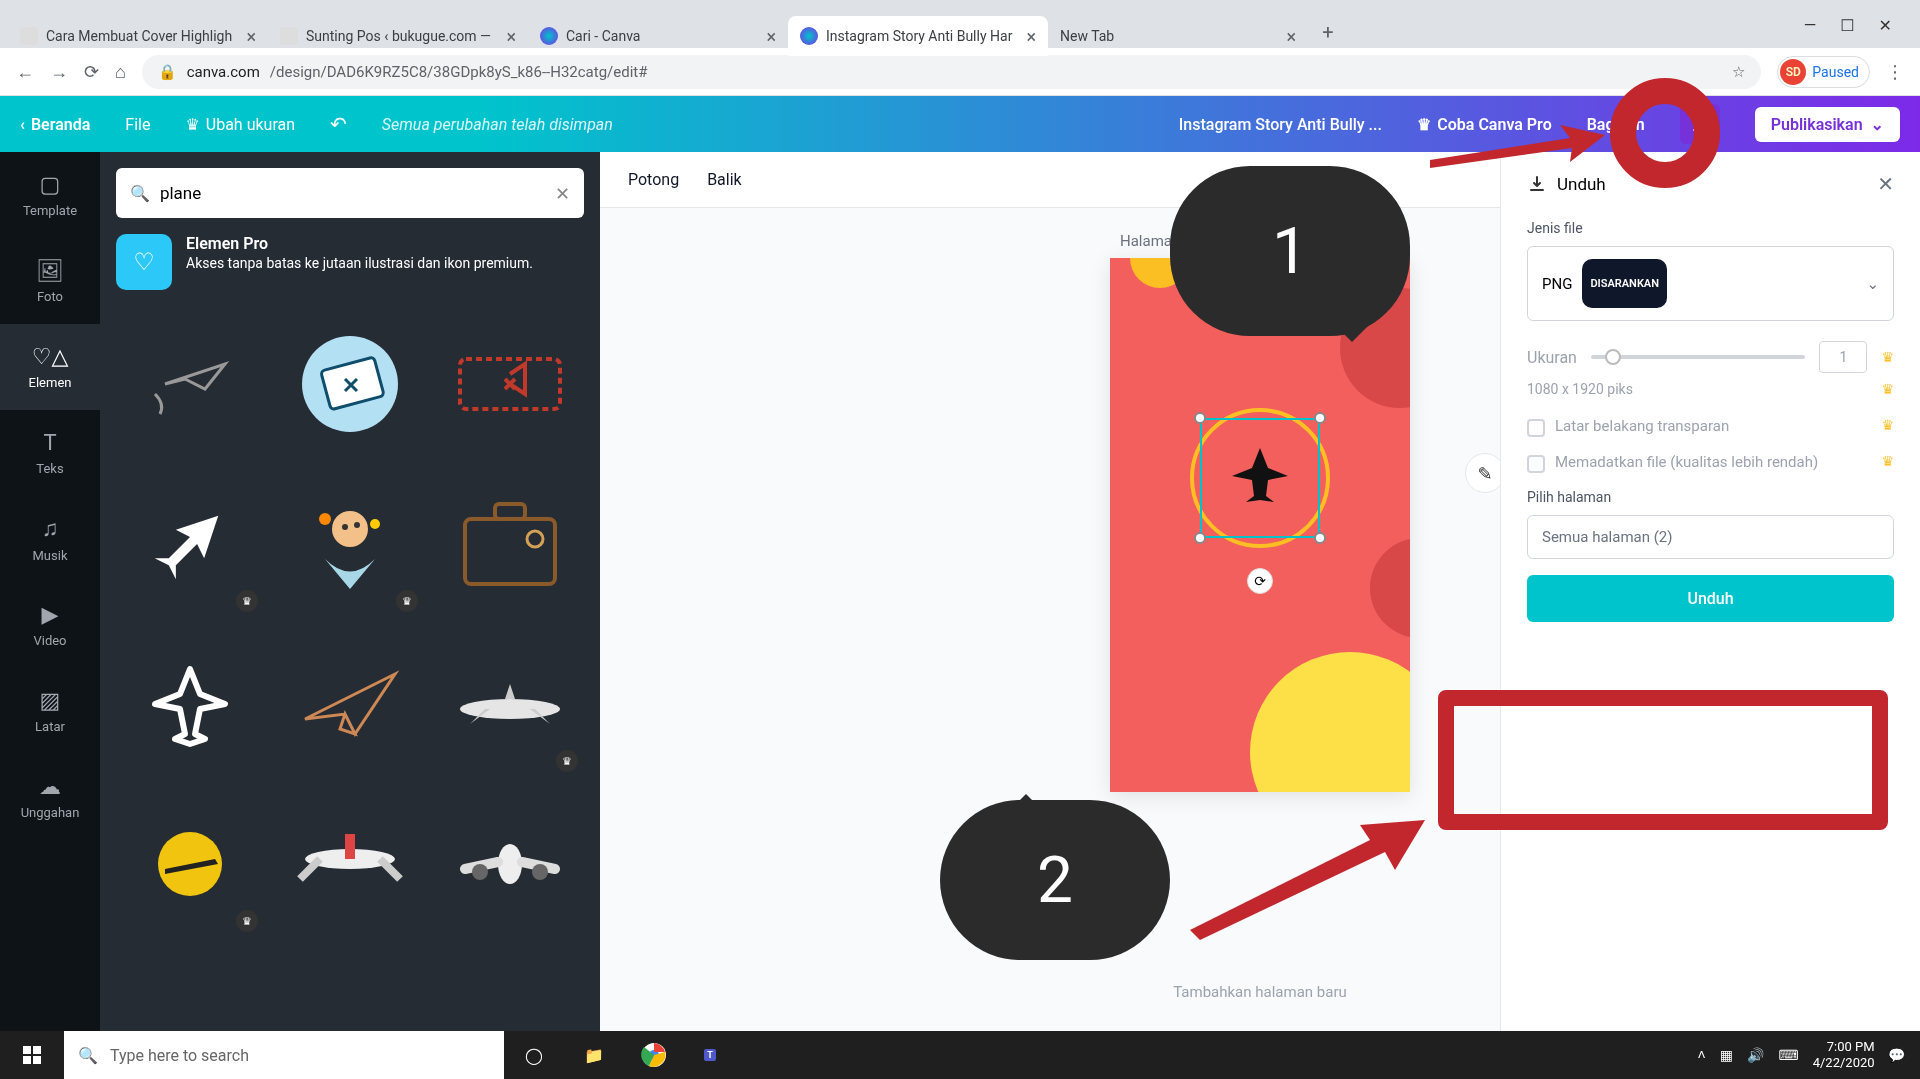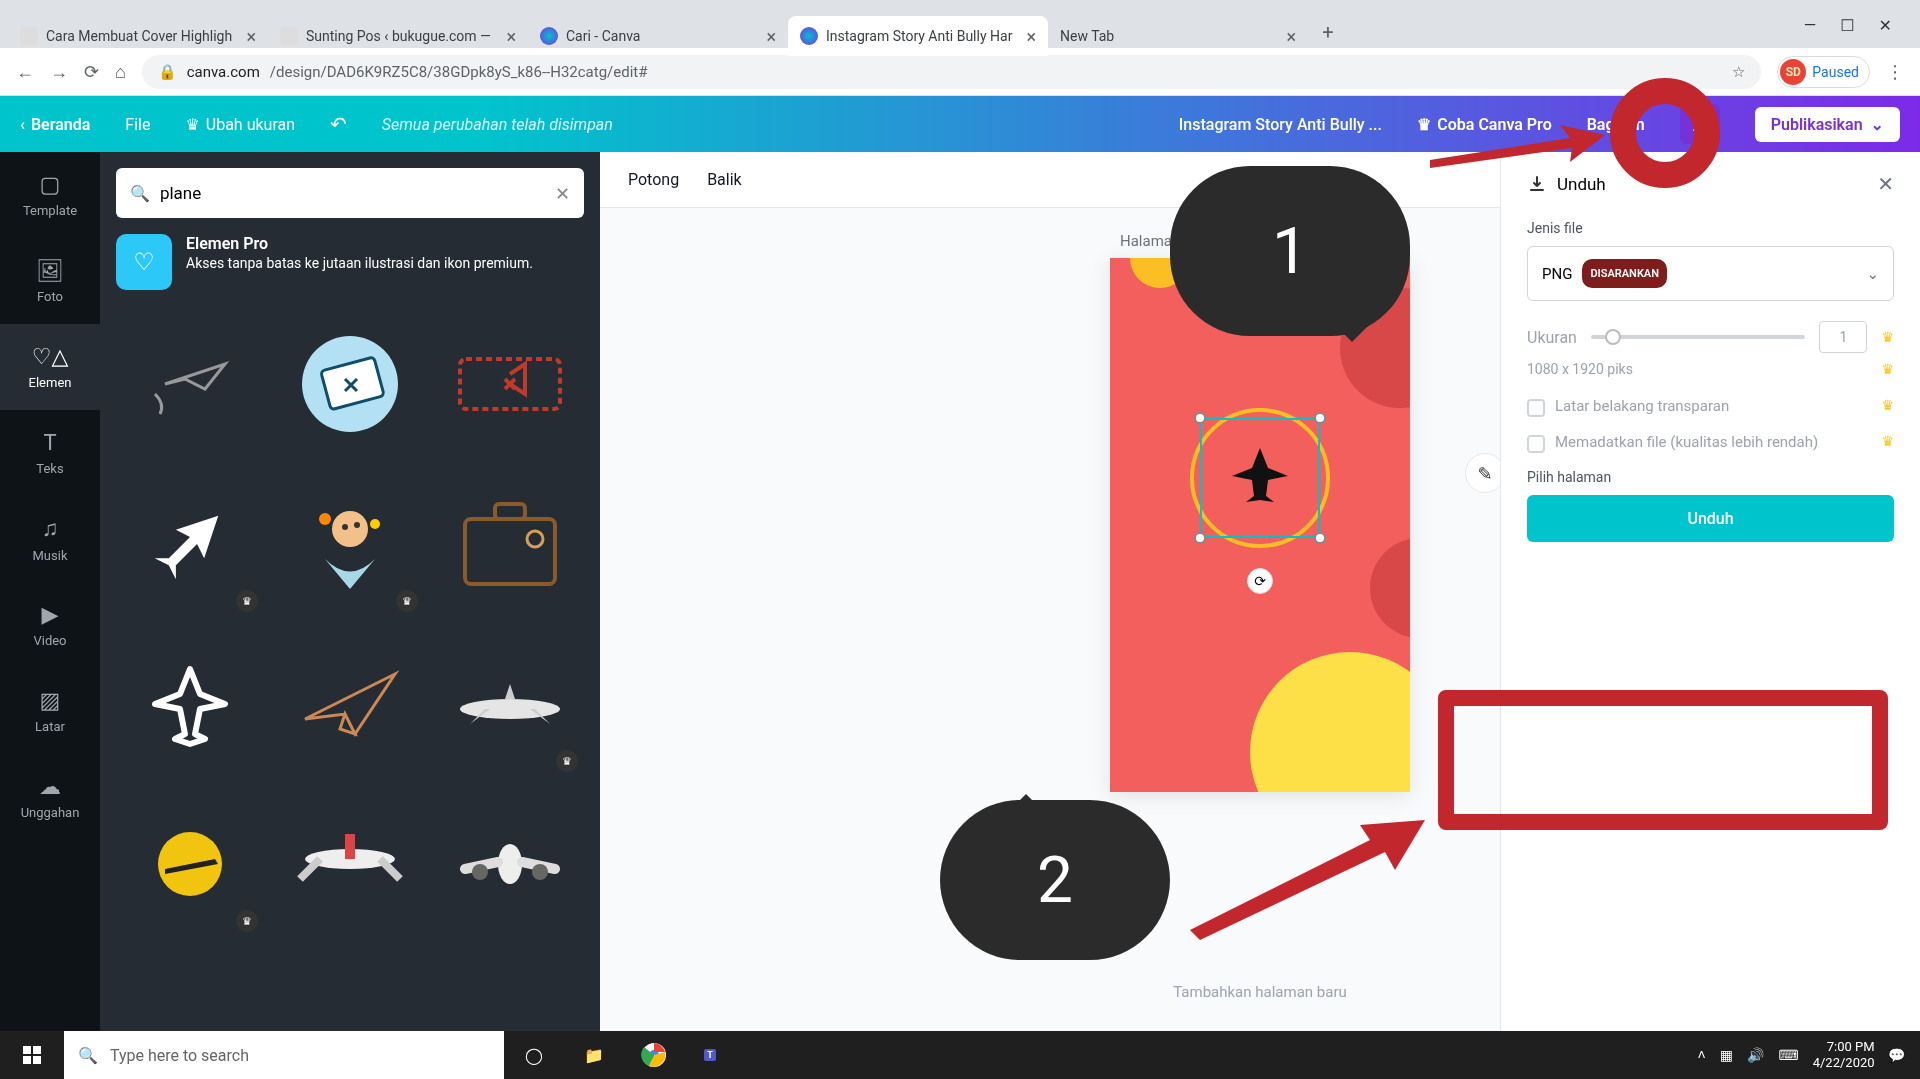--- a/index.html
+++ b/index.html
@@ -91,21 +91,21 @@
 .fullscreen { font-size: 16px; }
 .help-btn { background: #8b3dff; color: #fff; padding: 10px 18px; border-radius: 22px; font-size: 16px; font-weight: 500; display: flex; gap: 6px; }
 
 
 .download-panel { position: absolute; top: 0; right: 0; width: 420px; height: 100%; background: #fff; border-left: 1px solid #e5e7eb; padding: 20px 26px; }
 .download-panel .panel-header { display: flex; align-items: center; gap: 10px; margin-bottom: 24px; }
 .download-panel .panel-title { font-size: 17px; flex: 1; }
 .download-panel .close-x { color: #6b7280; font-size: 20px; }
 .download-panel .label { font-size: 14px; color: #4b5563; margin-bottom: 10px; }
 .download-panel .select-box { border: 1px solid #d1d5db; border-radius: 6px; padding: 12px 14px; display: flex; align-items: center; gap: 10px; font-size: 15px; margin-bottom: 20px; }
-.download-panel .badge-sug { background: #7f1d1d; color: #fff; font-size: 11px; padding: 8px 8px; border-radius: 10px; font-weight: 600; }
+.download-panel .badge-sug { background: #0f172a; color: #fff; font-size: 11px; padding: 18px 8px; border-radius: 10px; font-weight: 600; }
 .download-panel .chev { margin-left: auto; color: #6b7280; }
 .download-panel .size-row { display: flex; align-items: center; gap: 14px; margin-bottom: 8px; color: #9ca3af; }
 .download-panel .slider { flex: 1; height: 4px; background: #d1d5db; border-radius: 2px; position: relative; }
 .download-panel .slider-thumb { position: absolute; left: 14px; top: -6px; width: 16px; height: 16px; background: #fff; border: 2px solid #bbb; border-radius: 50%; }
 .download-panel .size-input { width: 48px; height: 32px; border: 1px solid #d1d5db; border-radius: 4px; text-align: center; font-size: 14px; color: #9ca3af; }
 .download-panel .dims { color: #9ca3af; font-size: 14px; margin-bottom: 20px; }
 .download-panel .crown { color: #fbbf24; font-size: 14px; }
 .download-panel .check-row { display: flex; align-items: flex-start; gap: 10px; margin-bottom: 16px; color: #9ca3af; font-size: 15px; }
 .download-panel .checkbox { width: 18px; height: 18px; border: 2px solid #d1d5db; border-radius: 4px; flex-shrink: 0; margin-top: 2px; }
 .download-panel .check-text { flex: 1; }
@@ -419,20 +419,21 @@
         <div class="checkbox"></div>
         <span class="check-text">Latar belakang transparan</span>
         <span class="crown">♛</span>
       </div>
       <div class="check-row">
         <div class="checkbox"></div>
         <span class="check-text">Memadatkan file (kualitas lebih rendah)</span>
         <span class="crown">♛</span>
       </div>
       <div class="label">Pilih halaman</div>
+      <div class="page-select"><span>Semua halaman (2)</span></div>
       <div class="download-action">Unduh</div>
     </div>
   </div>
 </div>
 
 <div class="red-circle"></div>
 <svg class="red-arrow1">
     <path d="M10 40 L150 18 L140 5 L185 15 L150 42 L152 28 L10 48 Z" fill="#c1272d"></path>
   </svg>
 <div class="annotation-bubble one">

